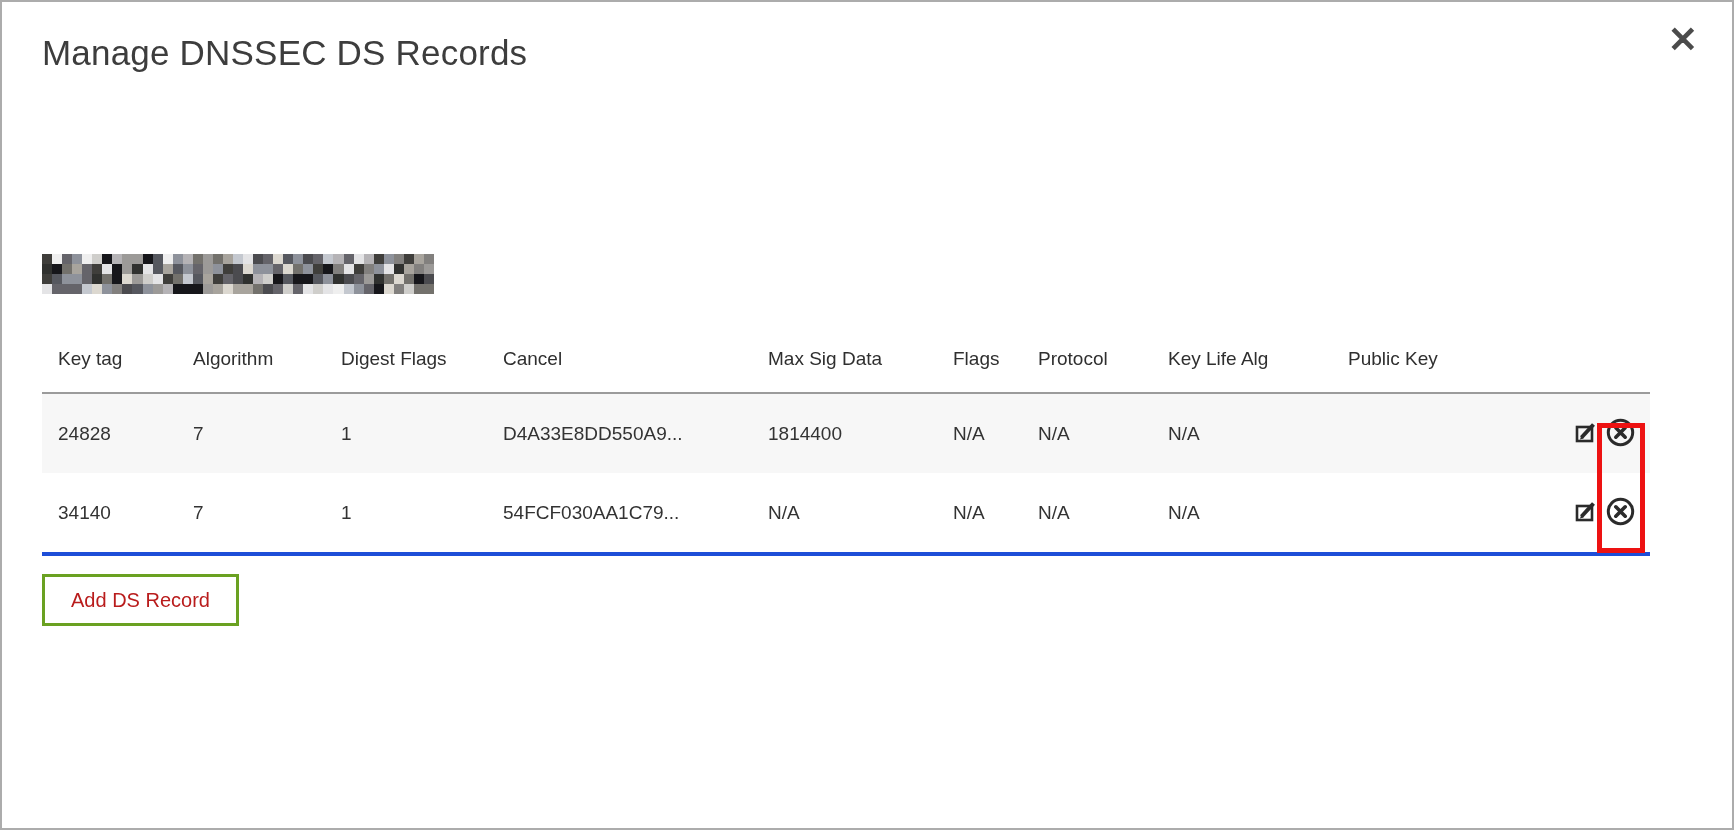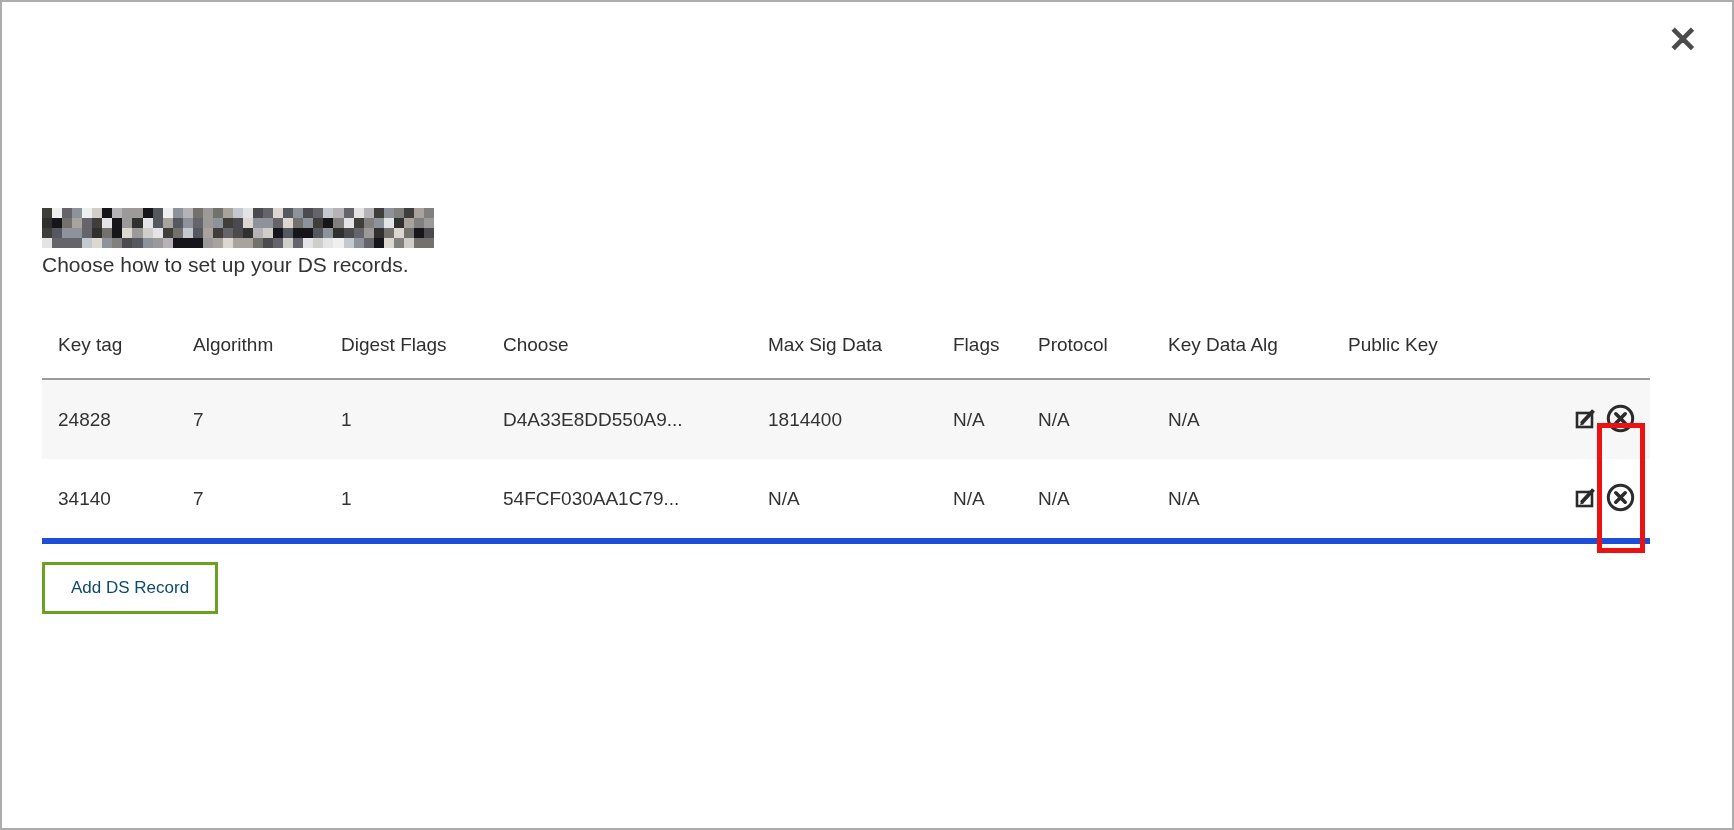--- a/index.html
+++ b/index.html
@@ -65,21 +65,21 @@
   }
   table.ds-table th {
     text-align: left;
     font-size: 19px;
     font-weight: 500;
     color: #2f2f2f;
     padding: 30px 16px 22px 16px;
     line-height: 22px;
     white-space: nowrap;
   }
-  table.ds-table tbody { border-top: 2px solid #9b9b9b; border-bottom: 6px solid #1d4ed8; }
+  table.ds-table tbody { border-top: 2px solid #9b9b9b; border-bottom: 4px solid #1d4ed8; }
   table.ds-table td {
     font-size: 19px;
     color: #333;
     padding: 23px 16px;
     line-height: 22px;
     white-space: nowrap;
     overflow: hidden;
   }
   table.ds-table tbody tr:nth-child(1) { background: #f7f7f7; }
   table.ds-table tbody tr:nth-child(2) { background: #ffffff; }
@@ -110,22 +110,22 @@
     height: 130px;
     border: 5px solid #ed1212;
     pointer-events: none;
   }
 
   .add-btn {
     margin-top: 18px;
     display: inline-block;
     background: #fff;
     border: 3px solid #6aa121;
-    color: #0c4a6e;
-    font-size: 17px;
+    color: #b91c1c;
+    font-size: 20px;
     font-family: "Liberation Sans", sans-serif;
     padding: 12px 26px;
     cursor: pointer;
     line-height: 22px;
   }
 
   .footer {
     position: absolute;
     left: 2px; right: 2px; bottom: 2px;
     height: 134px;
@@ -154,20 +154,21 @@
   }
 </style>
 </head>
 <body>
 
 <div class="modal">
 
   <button class="close-btn">✕</button>
 
   <div class="content">
+    <h1 class="title">Manage DNSSEC DS Records</h1>
 
     <div class="redacted-domain">
         <i style="background: rgb(63, 62, 59);"></i>
         <i style="background: rgb(239, 239, 239);"></i>
         <i style="background: rgb(101, 100, 106);"></i>
         <i style="background: rgb(142, 146, 155);"></i>
         <i style="background: rgb(239, 239, 239);"></i>
         <i style="background: rgb(207, 206, 203);"></i>
         <i style="background: rgb(22, 22, 26);"></i>
         <i style="background: rgb(181, 179, 182);"></i>
@@ -314,45 +315,44 @@
         <i style="background: rgb(142, 146, 155);"></i>
         <i style="background: rgb(101, 100, 106);"></i>
         <i style="background: rgb(22, 22, 26);"></i>
         <i style="background: rgb(220, 216, 208);"></i>
         <i style="background: rgb(130, 128, 126);"></i>
         <i style="background: rgb(207, 206, 203);"></i>
         <i style="background: rgb(115, 113, 108);"></i>
         <i style="background: rgb(115, 113, 108);"></i>
       </div>
 
-    <div class="subtitle">Choose how to set up your DS records.</div>
 
     <table class="ds-table">
       <colgroup>
         <col class="c-keytag">
           <col class="c-alg">
           <col class="c-dtype">
           <col class="c-digest">
         <col class="c-msl">
           <col class="c-flags">
           <col class="c-proto">
           <col class="c-kda">
         <col class="c-pub">
           <col class="c-act">
       </colgroup>
       <thead>
         <tr>
           <th>Key tag</th>
           <th>Algorithm</th>
           <th>Digest Flags</th>
-          <th>Choose</th>
+          <th>Cancel</th>
           <th>Max Sig Data</th>
           <th>Flags</th>
           <th>Protocol</th>
-          <th>Key Data Alg</th>
+          <th>Key Life Alg</th>
           <th>Public Key</th>
           <th></th>
         </tr>
       </thead>
       <tbody>
         <tr>
           <td>24828</td>
           <td>7</td>
           <td>1</td>
           <td>D4A33E8DD550A9...</td>

